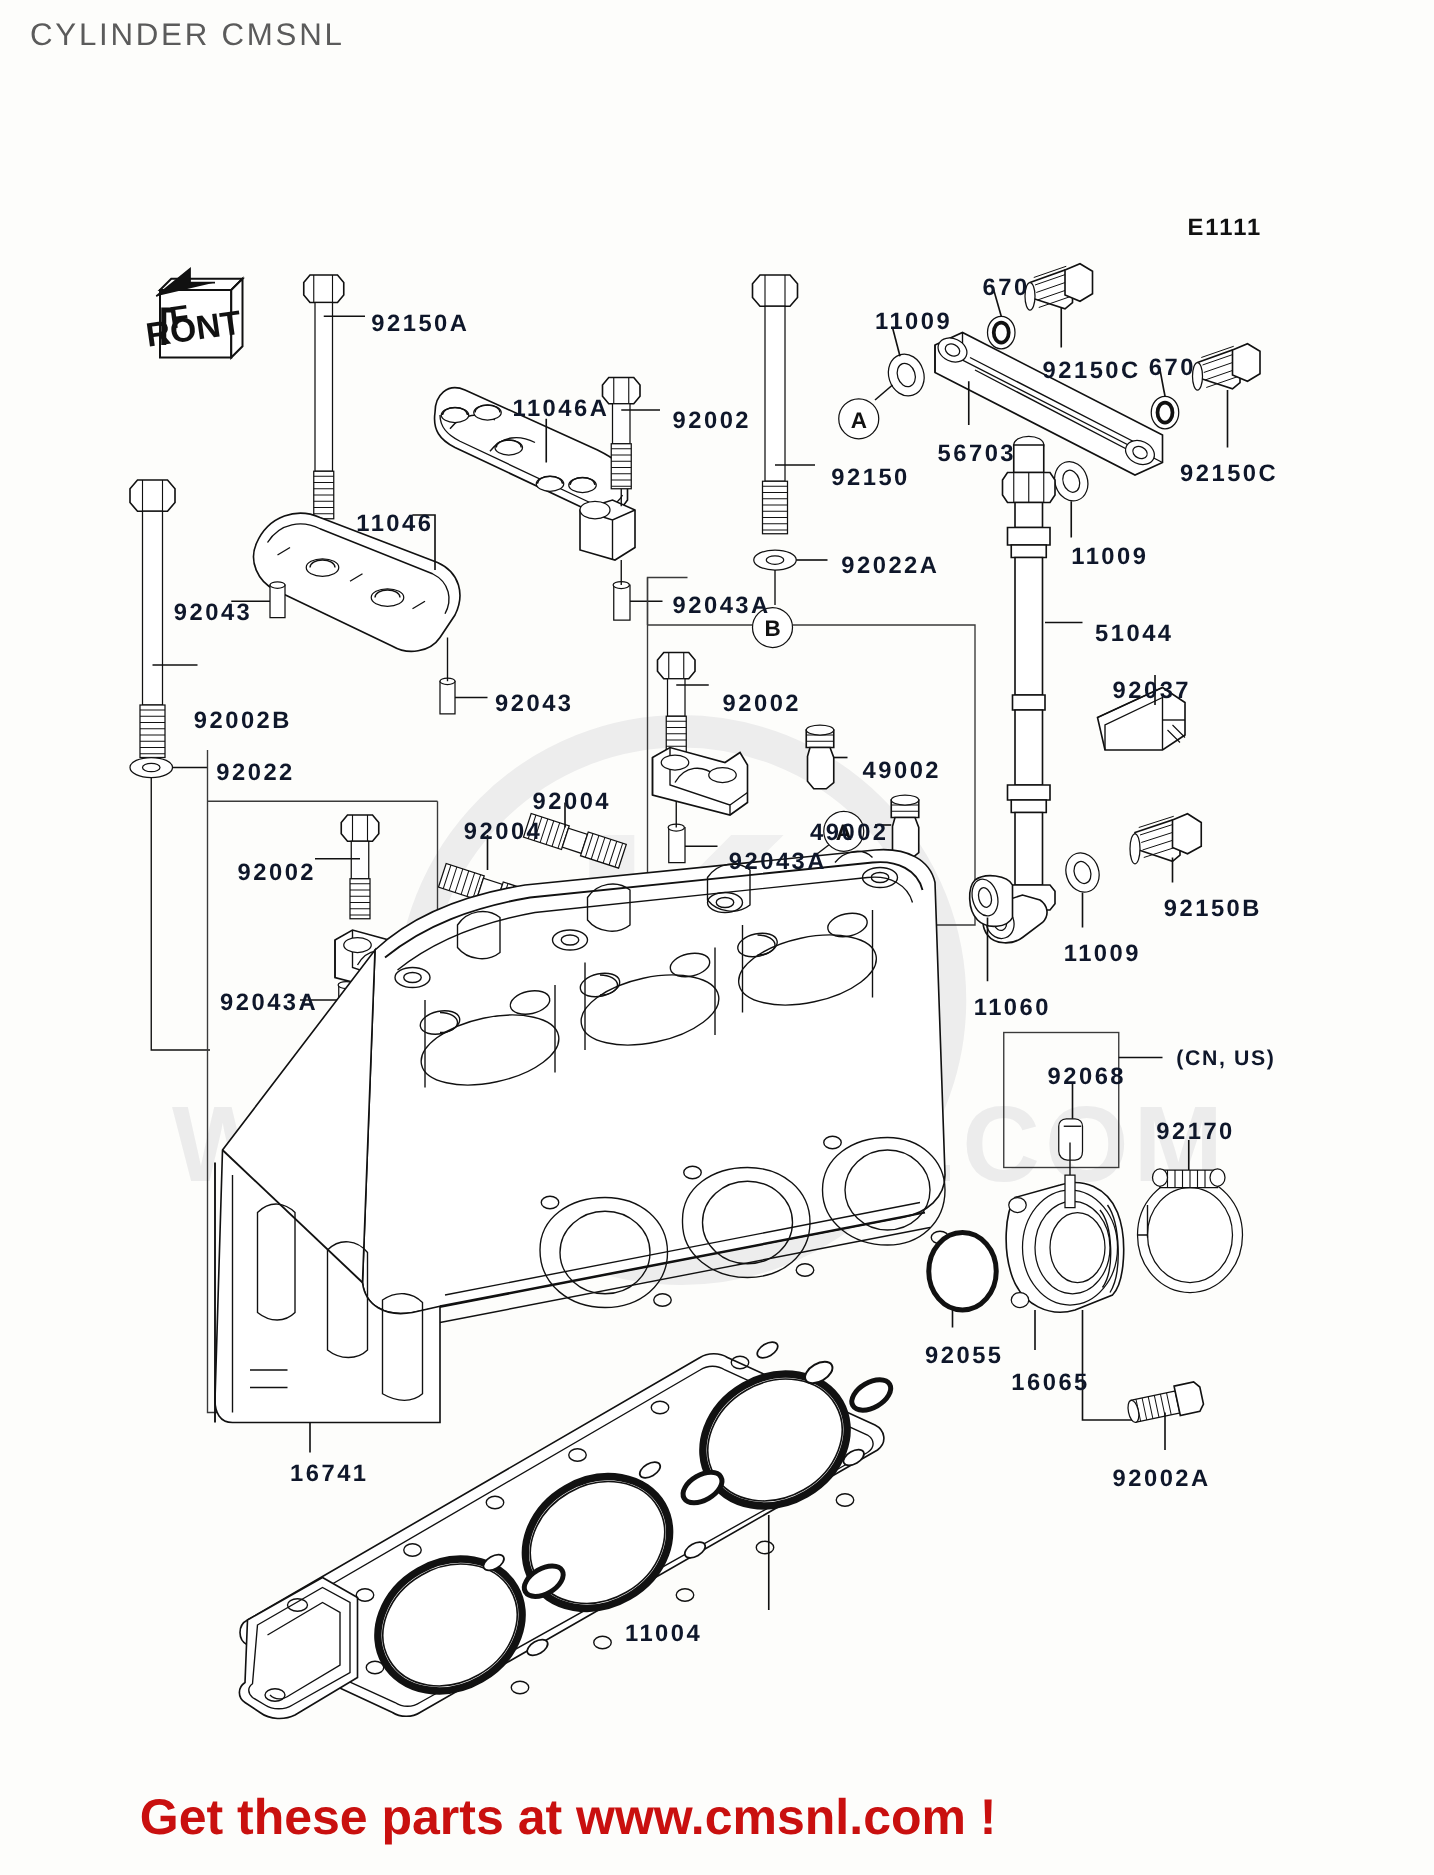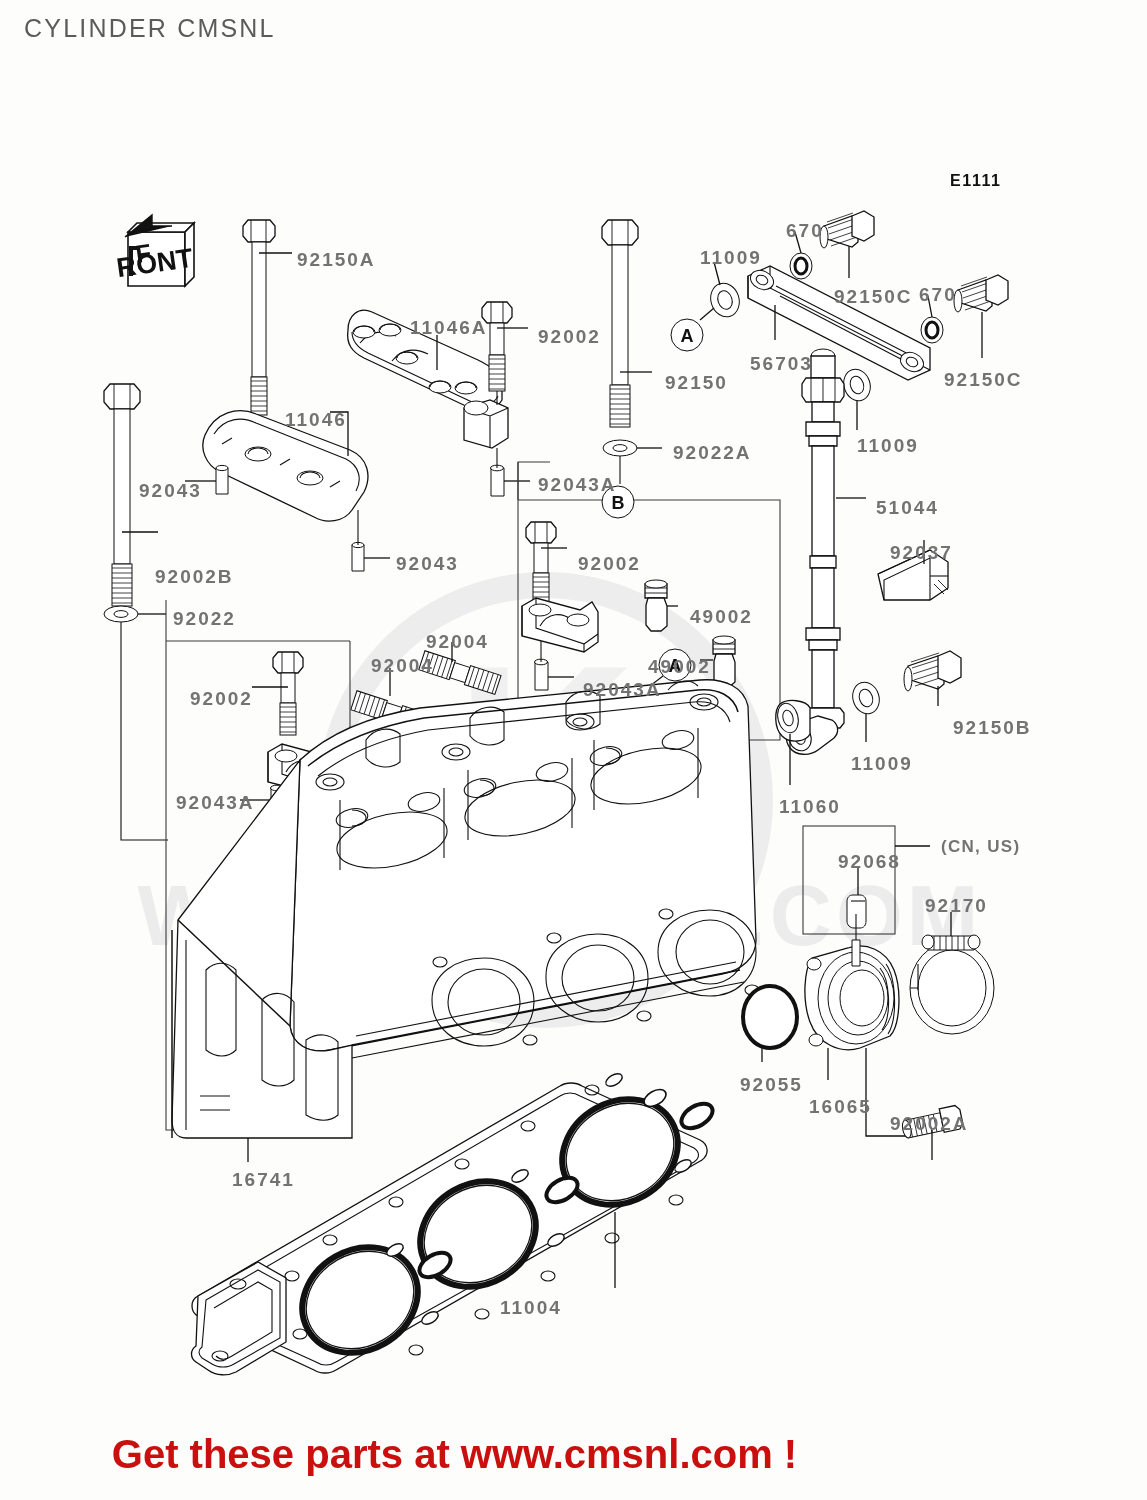--- a/index.html
+++ b/index.html
@@ -6,31 +6,31 @@
   html,body{margin:0;padding:0;background:#fdfdfb;}
   body{width:1147px;height:1500px;position:relative;font-family:"Liberation Sans",sans-serif;overflow:hidden;}
 
   #page-title{
     position:absolute;left:24px;top:14px;
     font-size:25px;letter-spacing:2.2px;color:#5b5b5b;
     font-family:"Liberation Sans",sans-serif;font-weight:400;
   }
   #ref-code{
     position:absolute;left:950px;top:172px;
-    font-size:16px;letter-spacing:1.6px;color:#111;font-weight:700;
+    font-size:19px;letter-spacing:1.6px;color:#111;font-weight:700;
     font-family:"Liberation Sans",sans-serif;
   }
 
   #diagram{position:absolute;left:0;top:40px;width:1147px;height:1380px;}
   #diagram svg{display:block;}
 
   .lbl{
     position:absolute;
     font-family:"Liberation Sans",sans-serif;
-    font-size:19px;font-weight:700;color:#737373;
+    font-size:19px;font-weight:700;color:#0f172a;
     letter-spacing:2.0px;white-space:nowrap;
     line-height:1;
   }
   .lbl.note{font-weight:700;letter-spacing:1.3px;font-size:17px;}
 
   #footer{
     position:absolute;left:0;top:1432px;width:909px;text-align:center;
     color:#c9100f;font-size:40px;font-weight:700;letter-spacing:0px;
     font-family:"Liberation Sans",sans-serif;
   }
@@ -623,27 +623,27 @@
     <div class="lbl" style="left: 876px; top: 498px;">51044</div>
     <div class="lbl" style="left: 890px; top: 543px;">92037</div>
     <div class="lbl" style="left: 578px; top: 554px;">92002</div>
     <div class="lbl" style="left: 690px; top: 607px;">49002</div>
     <div class="lbl" style="left: 648px; top: 657px;">49002</div>
     <div class="lbl" style="left: 583px; top: 680px;">92043A</div>
     <div class="lbl" style="left: 426px; top: 632px;">92004</div>
     <div class="lbl" style="left: 371px; top: 656px;">92004</div>
     <div class="lbl" style="left: 190px; top: 689px;">92002</div>
     <div class="lbl" style="left: 176px; top: 793px;">92043A</div>
-    <div class="lbl" style="left: 931px; top: 718px; margin-left: 22px;">92150B</div>
+    <div class="lbl" style="left: 931px; top: 718px;">92150B</div>
     <div class="lbl" style="left: 851px; top: 754px;">11009</div>
     <div class="lbl" style="left: 779px; top: 797px;">11060</div>
     <div class="lbl" style="left: 838px; top: 852px;">92068</div>
     <div class="lbl" style="left: 925px; top: 896px;">92170</div>
     <div class="lbl" style="left: 740px; top: 1075px;">92055</div>
     <div class="lbl" style="left: 809px; top: 1097px;">16065</div>
-    <div class="lbl" style="left: 890px; top: 1114px; text-align: right;">92002A</div>
+    <div class="lbl" style="left: 890px; top: 1174px; text-align: right;">92002A</div>
     <div class="lbl" style="left: 232px; top: 1170px;">16741</div>
     <div class="lbl" style="left: 500px; top: 1298px;">11004</div>
   </div>
 
 <div class="lbl note" id="note-cn-us" style="left:941px;top:838px;">(CN, US)</div>
 
 <div id="footer">Get these parts at www.cmsnl.com !</div>
 
 </body></html>

